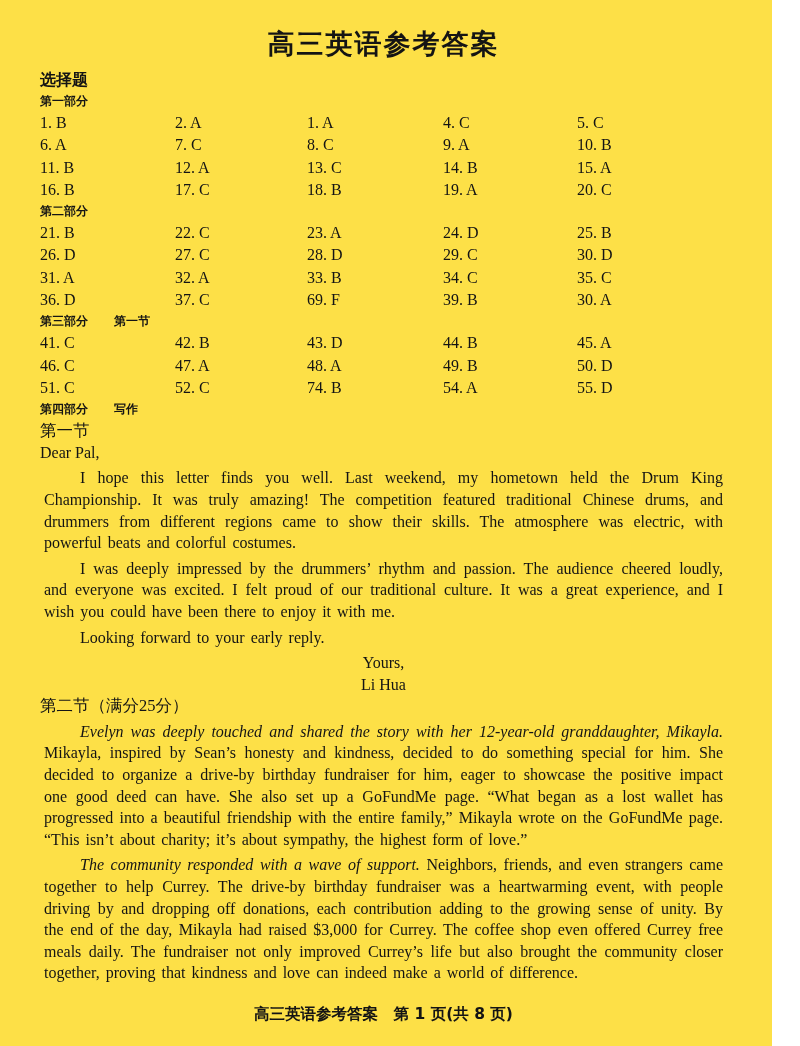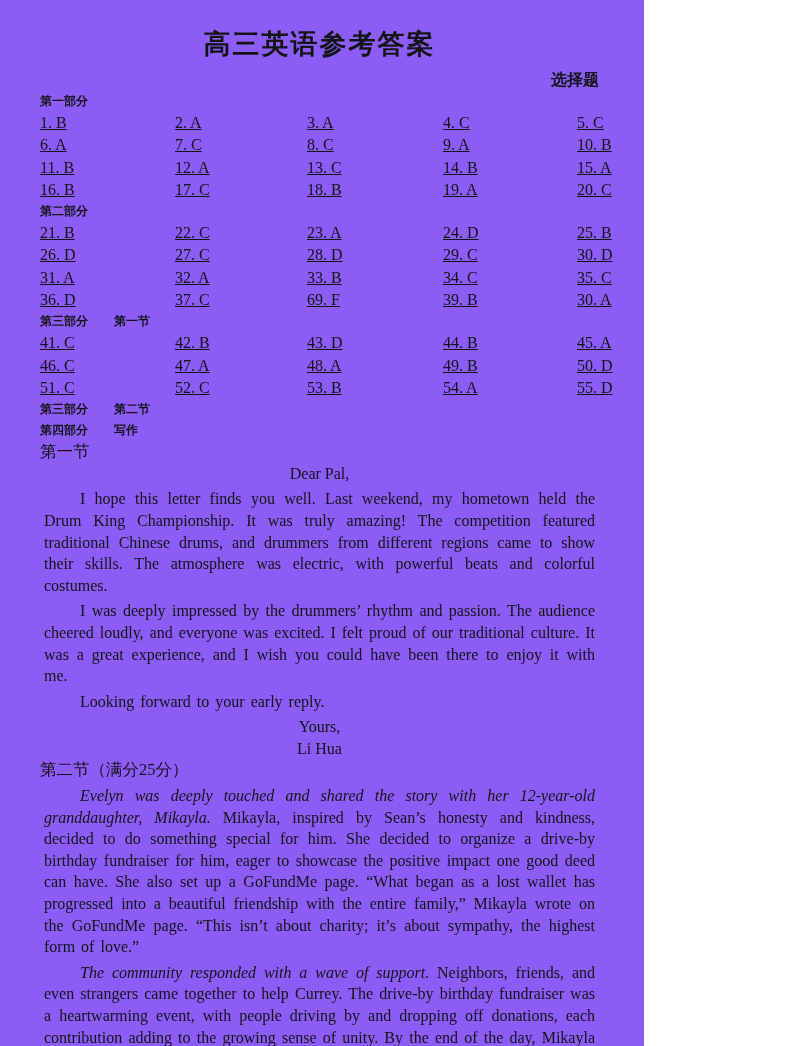--- a/index.html
+++ b/index.html
@@ -2,65 +2,64 @@
 <html><head>
 <meta charset="utf-8">
 <style>
   html, body {
     margin: 0;
     padding: 0;
     background: #ffffff;
   }
   .page {
     position: relative;
-    width: 644px;
+    width: 772px;
     height: 1046px;
     box-sizing: border-box;
     padding: 26px 45px 8px 40px;
-    background: #8b5cf6;
+    background: #fde047;
     color: #141414;
     font-family: "Liberation Serif", "DejaVu Serif", serif;
     font-size: 16px;
     overflow: hidden;
   }
   .doc-title {
     margin: 0 0 8px 0;
     text-align: center;
     font-size: 27px;
     font-weight: bold;
     letter-spacing: 2px;
     font-family: "Liberation Serif", "DejaVu Serif", serif;
   }
   .center-heading {
-    text-align: right;
+    text-align: left;
     font-weight: bold;
     font-family: "DejaVu Sans", "Liberation Sans", sans-serif;
     font-size: 16px;
     line-height: 20px;
     margin: 1px 0 1px 0;
   }
   .part-heading {
     font-weight: bold;
     font-family: "DejaVu Sans", "Liberation Sans", sans-serif;
     font-size: 12px;
     line-height: 21px;
   }
   .part-heading .sub-gap { margin-left: 26px; }
   .answer-grid {
     display: grid;
     grid-template-columns: 135px 132px 136px 134px auto;
     line-height: 22.3px;
-    text-decoration: underline;
   }
   .answer-grid > div { white-space: nowrap; }
   .serif-sub {
     font-size: 16.5px;
     line-height: 21.5px;
   }
-  .salutation { line-height: 21.6px; text-align: center; }
+  .salutation { line-height: 21.6px; }
   p.body-par {
     margin: 4px;
     text-indent: 2.25em;
     text-align: justify;
     line-height: 21.6px;
     word-spacing: 2px;
   }
   .signoff {
     text-align: center;
     line-height: 21.6px;
@@ -80,21 +79,21 @@
 <div class="page">
 
   <h1 class="doc-title">高三英语参考答案</h1>
 
   <div class="center-heading">选择题</div>
 
   <div class="part-heading">第一部分</div>
   <div class="answer-grid">
       <div>1. B</div>
       <div>2. A</div>
-      <div>3. A</div>
+      <div>1. A</div>
       <div>4. C</div>
       <div>5. C</div>
       <div>6. A</div>
       <div>7. C</div>
       <div>8. C</div>
       <div>9. A</div>
       <div>10. B</div>
       <div>11. B</div>
       <div>12. A</div>
       <div>13. C</div>
@@ -138,27 +137,26 @@
       <div>43. D</div>
       <div>44. B</div>
       <div>45. A</div>
       <div>46. C</div>
       <div>47. A</div>
       <div>48. A</div>
       <div>49. B</div>
       <div>50. D</div>
       <div>51. C</div>
       <div>52. C</div>
-      <div>53. B</div>
+      <div>74. B</div>
       <div>54. A</div>
       <div>55. D</div>
     </div>
 
 
-  <div class="part-heading"><span>第三部分</span><span class="sub-gap">第二节</span></div>
 
   <div class="part-heading"><span>第四部分</span><span class="sub-gap">写作</span></div>
 
   <div class="serif-sub">第一节</div>
   <div class="salutation">Dear Pal,</div>
   <p class="body-par">I hope this letter finds you well. Last weekend, my hometown held the Drum King Championship. It was truly amazing! The competition featured traditional Chinese drums, and drummers from different regions came to show their skills. The atmosphere was electric, with powerful beats and colorful costumes.</p>
   <p class="body-par">I was deeply impressed by the drummers’ rhythm and passion. The audience cheered loudly, and everyone was excited. I felt proud of our traditional culture. It was a great experience, and I wish you could have been there to enjoy it with me.</p>
   <p class="body-par">Looking forward to your early reply.</p>
   <div class="signoff">Yours,</div>
   <div class="signoff">Li Hua</div>

